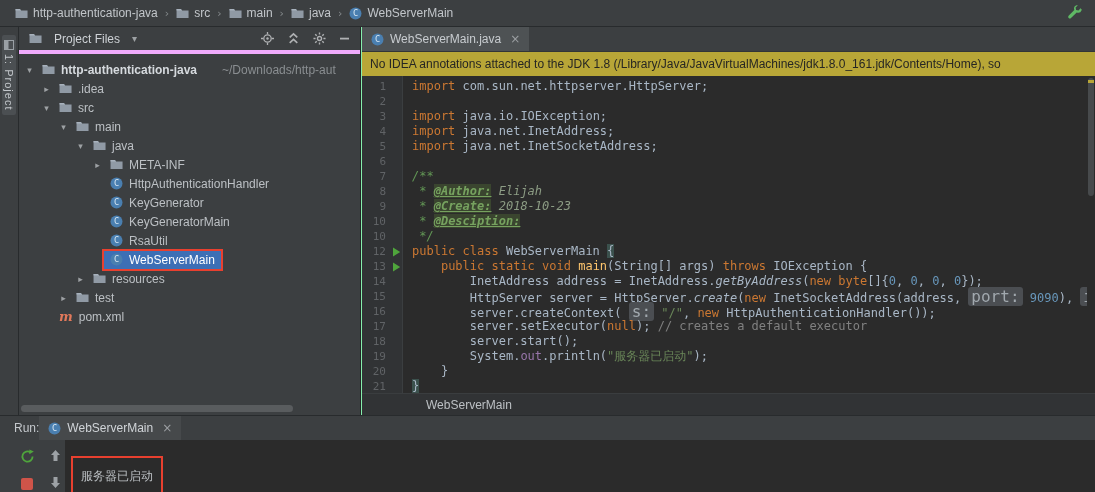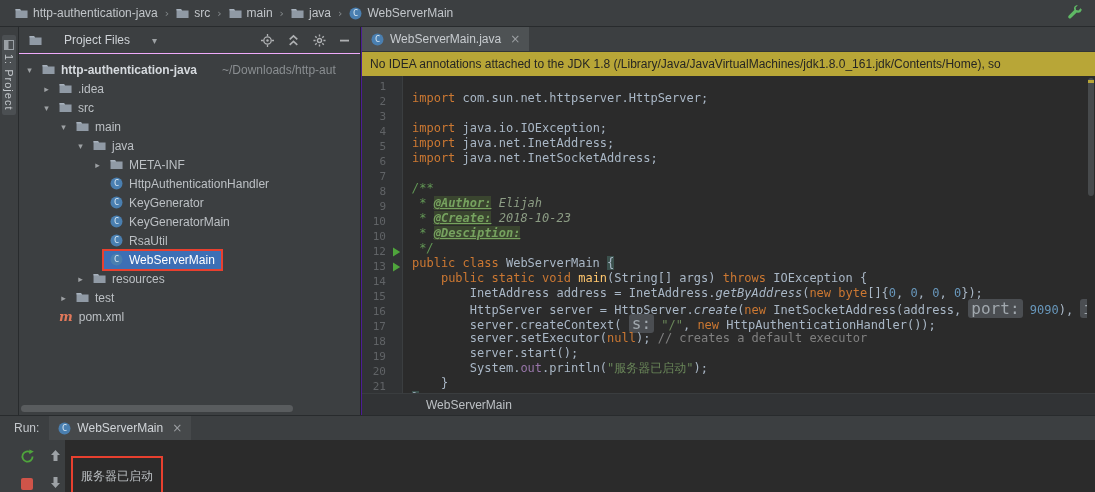--- a/index.html
+++ b/index.html
@@ -1,34 +1,34 @@
 <!DOCTYPE html>
 <html><head>
 <meta charset="utf-8">
 <style>
   *{box-sizing:border-box}
   html,body{margin:0;padding:0;background:#2b2b2b}
-  .app{position:relative;width:1095px;height:492px;background:#4c1d95;font-family:"Liberation Sans",sans-serif;font-size:12px;color:#bbbfc3;overflow:hidden}
+  .app{position:relative;width:1095px;height:492px;background:#86efac;font-family:"Liberation Sans",sans-serif;font-size:12px;color:#bbbfc3;overflow:hidden}
   .icon{display:inline-flex;align-items:center;justify-content:center;flex:none}
 
   
   .topbar{position:absolute;left:0;top:0;width:1095px;height:27px;background:#3c3f41;border-bottom:1px solid #282b2d;display:flex;align-items:center;padding:0 12px}
   .bc{display:flex;align-items:center}
   .crumb{display:flex;align-items:center;gap:5px;padding:0 3px;color:#c2c6ca;cursor:default}
   .crumb-sep{color:#868b8e;margin:0 4px;font-family:"DejaVu Sans",sans-serif;font-size:11px}
   .spacer{flex:1}
 
   
   .leftstrip{position:absolute;left:0;top:27px;width:19px;height:388px;background:#3c3f41;border-right:1px solid #282b2d;display:flex;flex-direction:column;align-items:center;padding-top:8px}
   .strip-btn{display:flex;flex-direction:column;align-items:center;gap:4px;background:#4b4f52;padding:5px 1px;border-radius:2px}
   .strip-label{writing-mode:vertical-rl;font-size:11px;color:#c2c6ca;letter-spacing:1px}
 
   
   .project{position:absolute;left:19px;top:27px;width:342px;height:388px;background:#3c3f41;border-right:1px solid #222426}
-  .proj-header{height:27px;display:flex;align-items:center;padding:0 10px;gap:22px;border-bottom:1px solid #f0abfc}
+  .proj-header{height:27px;display:flex;align-items:center;padding:0 10px;gap:12px;border-bottom:4px solid #f0abfc}
   .proj-title{color:#ced2d6}
   .caret{color:#9da1a4;font-family:"DejaVu Sans",sans-serif;font-size:10px}
   .hdr-icons{margin-left:auto;display:flex;gap:13px;align-items:center}
   .tree{position:absolute;top:33px;left:0;right:1px;bottom:14px;overflow:hidden}
   .tree-row{height:19px;display:flex;align-items:center;white-space:nowrap;cursor:default}
   .arrow{width:13px;text-align:center;color:#9da1a4;font-size:9px;font-family:"DejaVu Sans",sans-serif;flex:none}
   .row-core{display:flex;align-items:center;gap:6px;padding:0 6px;height:18px}
   .row-core.selected{background:#3d6fb5}
   .row-core.selected .tlabel{color:#ffffff}
   .row-core.annotated{outline:2px solid #e8402f;outline-offset:0px}
@@ -42,21 +42,21 @@
   .editor{position:absolute;left:362px;top:27px;width:733px;height:388px;background:#2b2b2b}
   .tabbar{height:25px;background:#3c3f41;border-bottom:1px solid #323537;display:flex;align-items:stretch}
   .tab{display:flex;align-items:center;gap:6px;padding:0 9px;background:#4e5254;color:#c8ccd0;cursor:default}
   .close{color:#9ca0a3;margin-left:3px;font-family:"DejaVu Sans",sans-serif;cursor:default}
   .banner{height:24px;background:#b8a637;color:#262623;display:flex;align-items:center;padding:0 8px;white-space:nowrap;overflow:hidden}
   .codewrap{position:absolute;top:49px;left:0;right:0;bottom:22px;overflow:hidden;font-family:"DejaVu Sans Mono",monospace;font-size:12px;line-height:15px}
   .gutter{position:absolute;left:0;top:0;bottom:0;width:41px;background:#313335;border-right:1px solid #3b3e40;padding-top:3px}
   .gline{height:15px;display:flex;align-items:center}
   .gnum{flex:1;text-align:right;color:#606366;font-size:11px;padding-right:4px;font-family:"DejaVu Sans Mono",monospace}
   .grun{width:12px;display:flex;align-items:center;justify-content:center}
-  .codecol{position:absolute;left:42px;top:0;right:8px;bottom:0;padding:15px 0 0 8px;white-space:pre;overflow:hidden;color:#a9b7c6}
+  .codecol{position:absolute;left:42px;top:0;right:8px;bottom:0;padding:3px 0 0 8px;white-space:pre;overflow:hidden;color:#a9b7c6}
   .cline{height:15px}
   .kw{color:#cc7832}
   .pl{color:#a9b7c6}
   .str{color:#6a8759}
   .num{color:#6897bb}
   .cmt{color:#808080}
   .doc{color:#629755;font-style:italic}
   .doctag{color:#76a25f;font-style:italic;font-weight:bold;text-decoration:underline;background:#3a452f}
   .docval{color:#8c9c84;font-style:italic}
   .meth{color:#ffc66d}
@@ -64,21 +64,21 @@
   .field{color:#9876aa;}
   .hint{color:#a1a8ae;background:#4b4e52;border-radius:3px;font-size:16px;padding:0 3px}
   .brace{color:#a9b7c6;background:#3b514d}
   .vscroll{position:absolute;right:0;top:49px;width:8px;bottom:22px;background:#2b2b2b}
   .vthumb{position:absolute;top:2px;left:1px;width:6px;height:118px;background:#474a4c;border-radius:3px}
   .vmark{position:absolute;top:4px;right:1px;width:6px;height:3px;background:#b8a637}
   .ed-breadcrumb{position:absolute;left:0;right:0;bottom:0;height:22px;background:#313335;display:flex;align-items:center;padding-left:64px;color:#bcc0c4;border-top:1px solid #3a3d3f}
 
   
   .runpanel{position:absolute;left:0;top:415px;width:1095px;height:77px;background:#3c3f41;border-top:1px solid #282b2d}
-  .run-header{height:24px;display:flex;align-items:center;padding-left:14px;gap:10px}
+  .run-header{height:24px;display:flex;align-items:center;padding-left:14px;}
   .run-label{color:#c4c8cc}
   .run-tab{display:flex;align-items:center;gap:6px;background:#46494b;height:24px;padding:0 9px;color:#d0d4d8}
   .run-toolbar{position:absolute;left:0;top:24px;width:65px;bottom:0;background:#3c3f41}
   .rticon{position:absolute;display:inline-flex}
   .stop-sq{position:absolute;width:12px;height:12px;background:#cf5449;border-radius:2px;display:inline-block}
   .console{position:absolute;left:65px;top:24px;right:0;bottom:0;background:#2b2b2b;font-family:"DejaVu Sans Mono",monospace;font-size:12px;padding:4px 0 0 4px;color:#bcc0c4;overflow:hidden}
   .con-line{height:18px;line-height:16px;white-space:nowrap}
   .con-sel{background:#46494d;padding:1px 2px}
   .annot-box{display:inline-block;outline:2px solid #e8402f;padding:10px 8px;margin-left:4px;margin-top:14px;font-family:"DejaVu Sans Mono","DejaVu Sans",sans-serif}
 </style>

